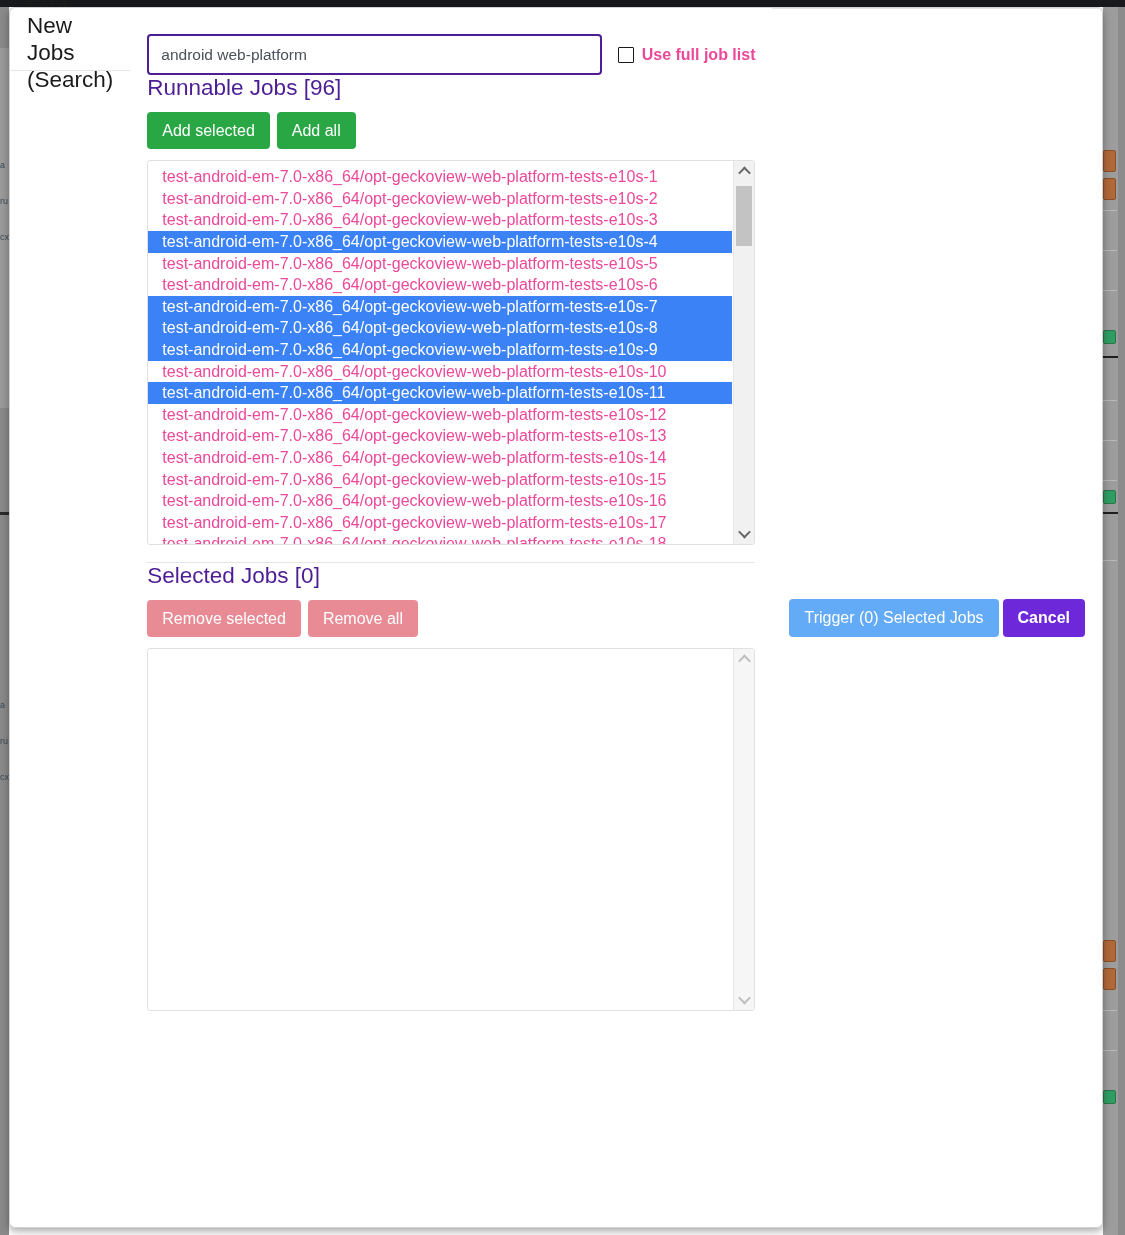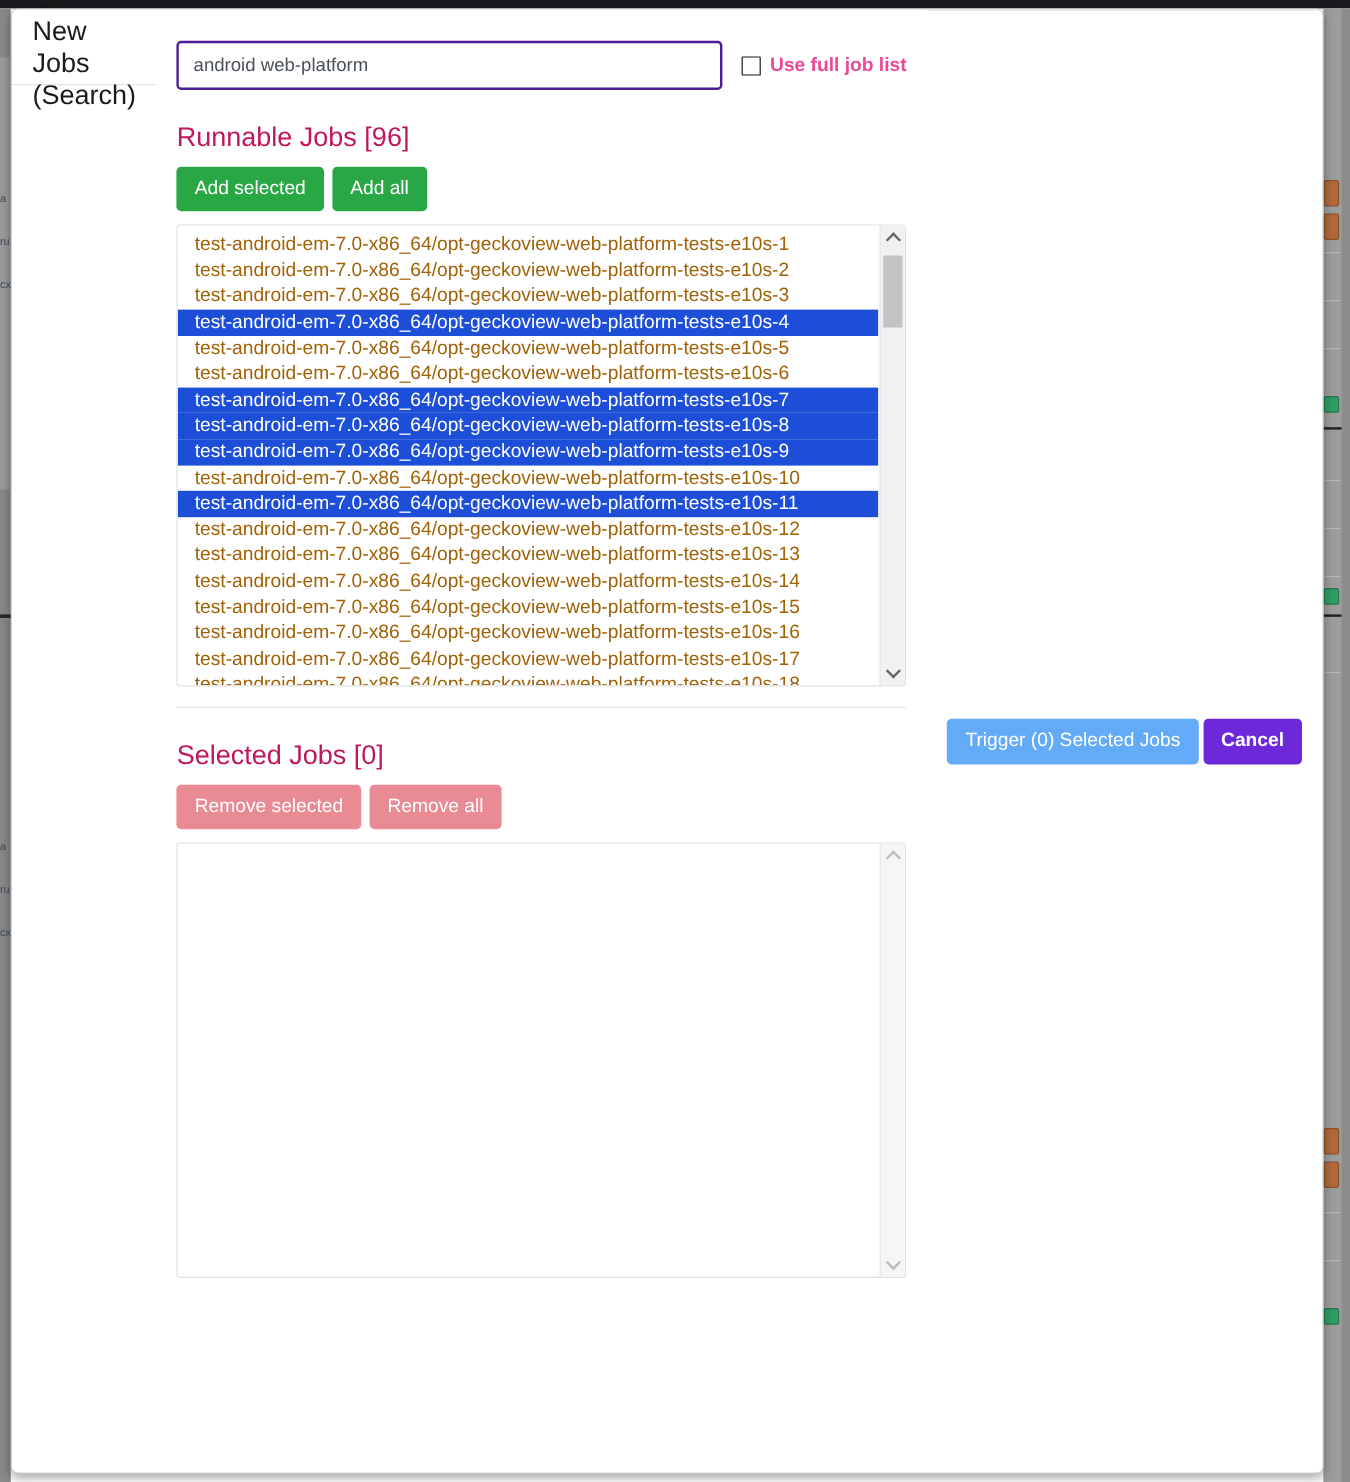--- a/index.html
+++ b/index.html
@@ -163,23 +163,22 @@
     font-size: 16px;
     font-weight: bold;
     color: #ec4899;
     margin-left: 8px;
     white-space: nowrap;
   }
 
   
   .section-title {
     font-size: 22.5px;
-    color: #be185d;
+    color: #4c1d95;
     font-weight: 400;
-    margin-top: 27px;
     margin-bottom: 0;
   }
   .btn-row {
     margin-top: 11px;
     display: flex;
     gap: 7px;
   }
   .btn {
     font-family: "Liberation Sans", sans-serif;
     font-size: 16px;
@@ -212,26 +211,26 @@
     top: 5px; left: 0;
     right: 22px;
     bottom: 0;
     overflow: hidden;
   }
   .list-item {
     height: 21.6px;
     line-height: 21.6px;
     padding: 0 0 0 14px;
     font-size: 16px;
-    color: #a16207;
+    color: #ec4899;
     white-space: nowrap;
     cursor: pointer;
   }
   .list-item.selected {
-    background: #1d4ed8;
+    background: #3b82f6;
     color: #ffffff;
   }
 
   
   .scrollbar {
     position: absolute;
     top: 0; right: 0; bottom: 0;
     width: 21px;
     background: #f1f1f1;
     border-left: 1px solid #e6e6e6;

